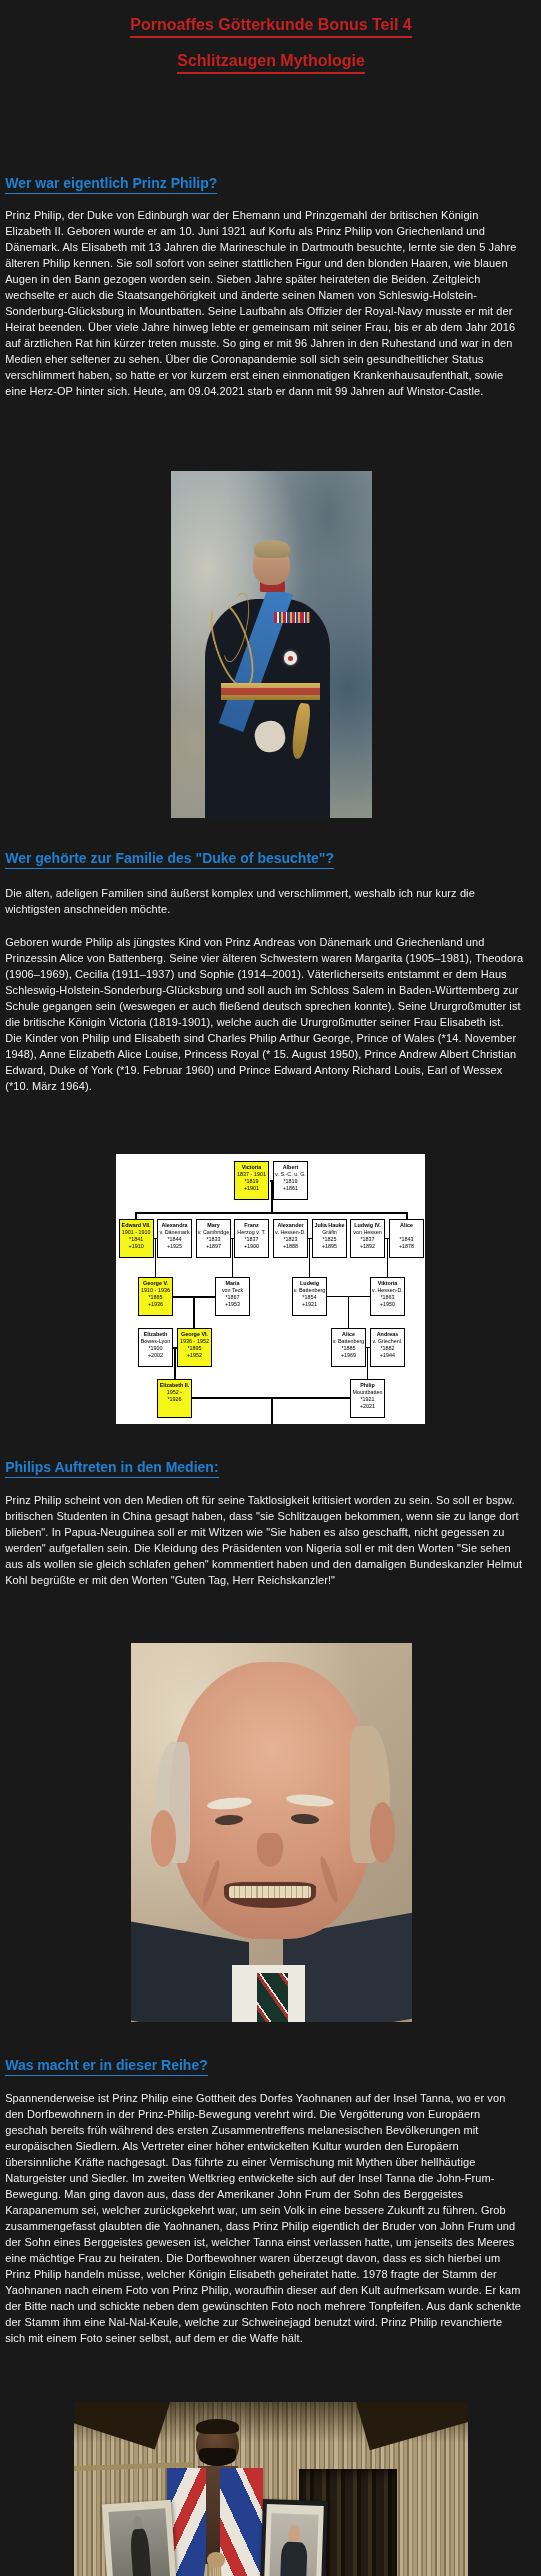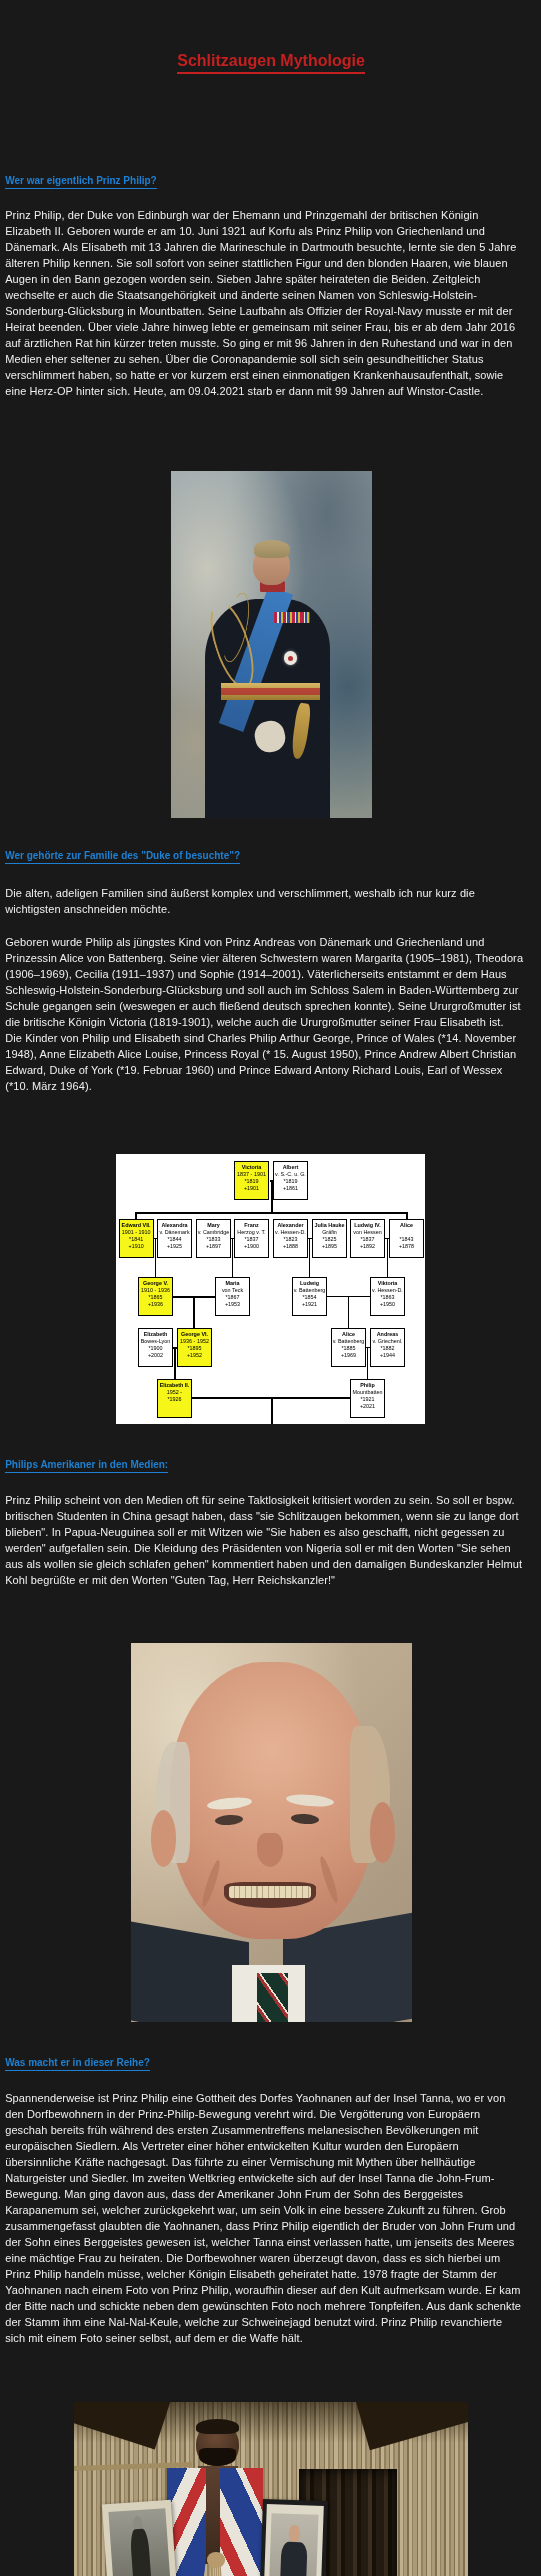--- a/index.html
+++ b/index.html
@@ -2,21 +2,21 @@
 <html style="font-size:8.2px"><head>
 <meta charset="utf-8">
 <style>
   html,body{margin:0;padding:0;background:#191919;}
   .page{position:relative;width:542px;height:2692px;background:#191919;overflow:hidden;
         font-family:"Liberation Sans",sans-serif;}
   .titles{position:absolute;left:0;width:542px;text-align:center;}
   .red-title{display:inline-block;color:#c42020;font-size:16px;font-weight:bold;
              border-bottom:2.1px solid #c42020;padding-bottom:2.6px;line-height:1.1;}
   .blue-h{position:absolute;left:5.2px;}
-  .blue-h span{display:inline-block;color:#1e80d2;font-size:10px;font-weight:bold;
+  .blue-h span{display:inline-block;color:#1e80d2;font-size:14px;font-weight:bold;
                border-bottom:1.5px solid #1e80d2;padding-bottom:2.1px;}
   .para{position:absolute;left:5.2px;width:518px;color:#f1f1f1;font-size:11px;
         line-height:16px;letter-spacing:0.1px;}
   
   .tree{position:absolute;left:116px;top:1154px;width:309px;height:270px;background:#ffffff;}
   .tree-box{position:absolute;width:35px;height:39px;background:#ffffff;border:1px solid #000;
             box-sizing:border-box;text-align:center;font-size:5.4px;line-height:7px;
             padding-top:2.1px;color:#000;}
   .tree-box .nm{font-weight:bold;}
   .tree-box.hl{background:#f6f619;}
@@ -150,20 +150,23 @@
   .img3 .photoR .ph{position:absolute;left:42%;top:22%;width:17%;height:14%;background:#caa183;
       border-radius:50% 50% 40% 40%;}
   .img3 .photoR .ps{position:absolute;left:30%;top:36%;width:40%;height:40%;background:#23272e;
       border-radius:30% 30% 0 0;}
 </style>
 </head>
 <body>
 
 <div class="page">
 
+  <div class="titles" style="top:15.5px;">
+    <span class="red-title">Pornoaffes Götterkunde Bonus Teil 4</span>
+  </div>
   <div class="titles" style="top:52px;">
     <span class="red-title">Schlitzaugen Mythologie</span>
   </div>
 
   <div class="blue-h" style="top:175px;">
     <span>Wer war eigentlich Prinz Philip?</span>
   </div>
   <p class="para" style="top:196px;">Prinz Philip, der Duke von Edinburgh war der Ehemann und Prinzgemahl der britischen Königin Elizabeth II. Geboren wurde er am 10. Juni 1921 auf Korfu als Prinz Philip von Griechenland und Dänemark. Als Elisabeth mit 13 Jahren die Marineschule in Dartmouth besuchte, lernte sie den 5 Jahre älteren Philip kennen. Sie soll sofort von seiner stattlichen Figur und den blonden Haaren, wie blauen Augen in den Bann gezogen worden sein. Sieben Jahre später heirateten die Beiden. Zeitgleich wechselte er auch die Staatsangehörigkeit und änderte seinen Namen von Schleswig-Holstein-Sonderburg-Glücksburg in Mountbatten. Seine Laufbahn als Offizier der Royal-Navy musste er mit der Heirat beenden. Über viele Jahre hinweg lebte er gemeinsam mit seiner Frau, bis er ab dem Jahr 2016 auf ärztlichen Rat hin kürzer treten musste. So ging er mit 96 Jahren in den Ruhestand und war in den Medien eher seltener zu sehen. Über die Coronapandemie soll sich sein gesundheitlicher Status verschlimmert haben, so hatte er vor kurzem erst einen einmonatigen Krankenhausaufenthalt, sowie eine Herz-OP hinter sich. Heute, am 09.04.2021 starb er dann mit 99 Jahren auf Winstor-Castle.</p>
 
   <div class="img1">
@@ -327,21 +330,21 @@
       </div>
       <div class="tree-box" style="left: 234px; top: 225px;">
         <div class="nm">Philip</div>
         <div>Mountbatten</div>
         <div>*1921</div>
         <div>+2021</div>
       </div>
     </div>
 
   <div class="blue-h" style="top:1459px;">
-    <span>Philips Amerikaner in den Medien:</span>
+    <span>Philips Auftreten in den Medien:</span>
   </div>
   <p class="para" style="top:1481px;">Prinz Philip scheint von den Medien oft für seine Taktlosigkeit kritisiert worden zu sein. So soll er bspw. britischen Studenten in China gesagt haben, dass "sie Schlitzaugen bekommen, wenn sie zu lange dort blieben". In Papua-Neuguinea soll er mit Witzen wie "Sie haben es also geschafft, nicht gegessen zu werden" aufgefallen sein. Die Kleidung des Präsidenten von Nigeria soll er mit den Worten "Sie sehen aus als wollen sie gleich schlafen gehen" kommentiert haben und den damaligen Bundeskanzler Helmut Kohl begrüßte er mit den Worten "Guten Tag, Herr Reichskanzler!"</p>
 
   <div class="img2">
     <div class="shL"></div>
     <div class="shR"></div>
     <div class="shirt"></div>
     <div class="tie"></div>
     <div class="head"></div>
     <div class="hairL"></div>

